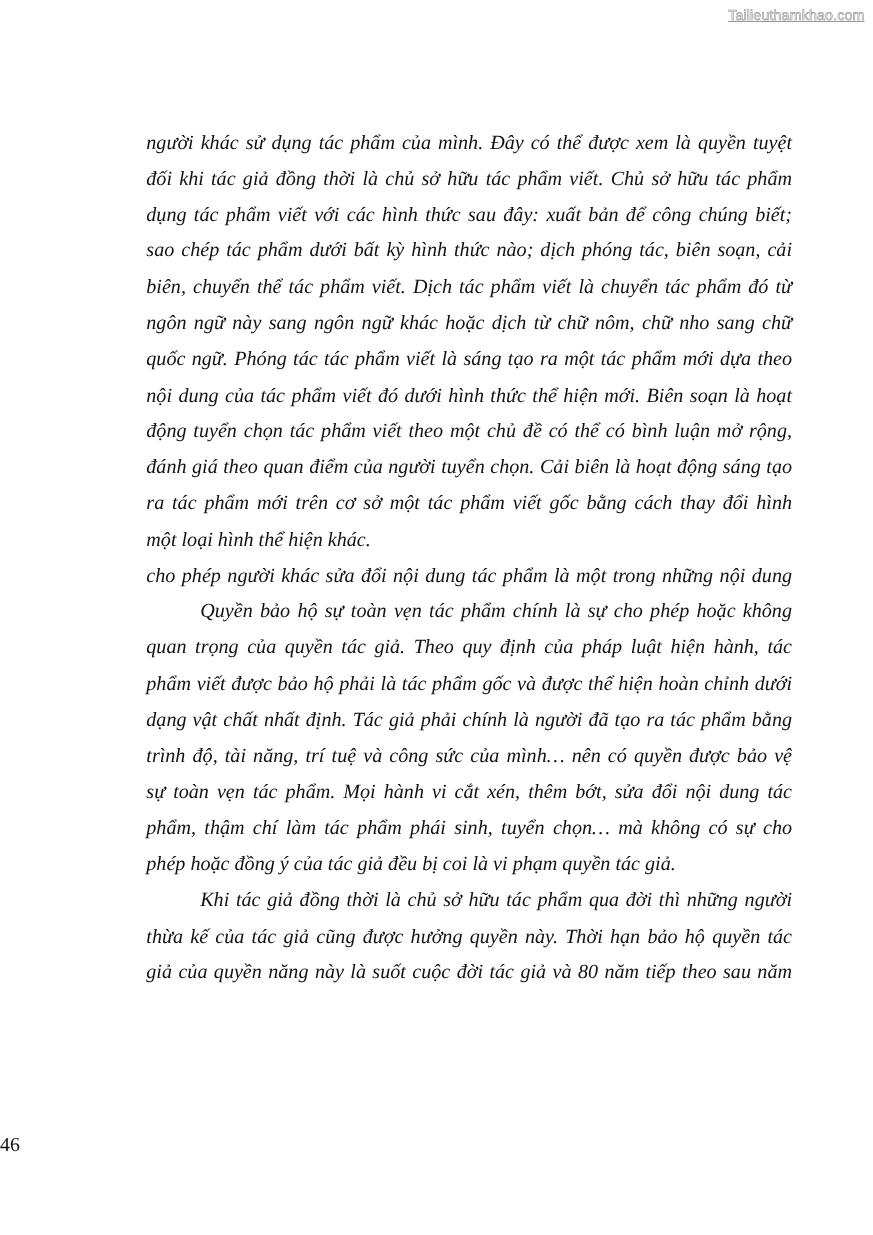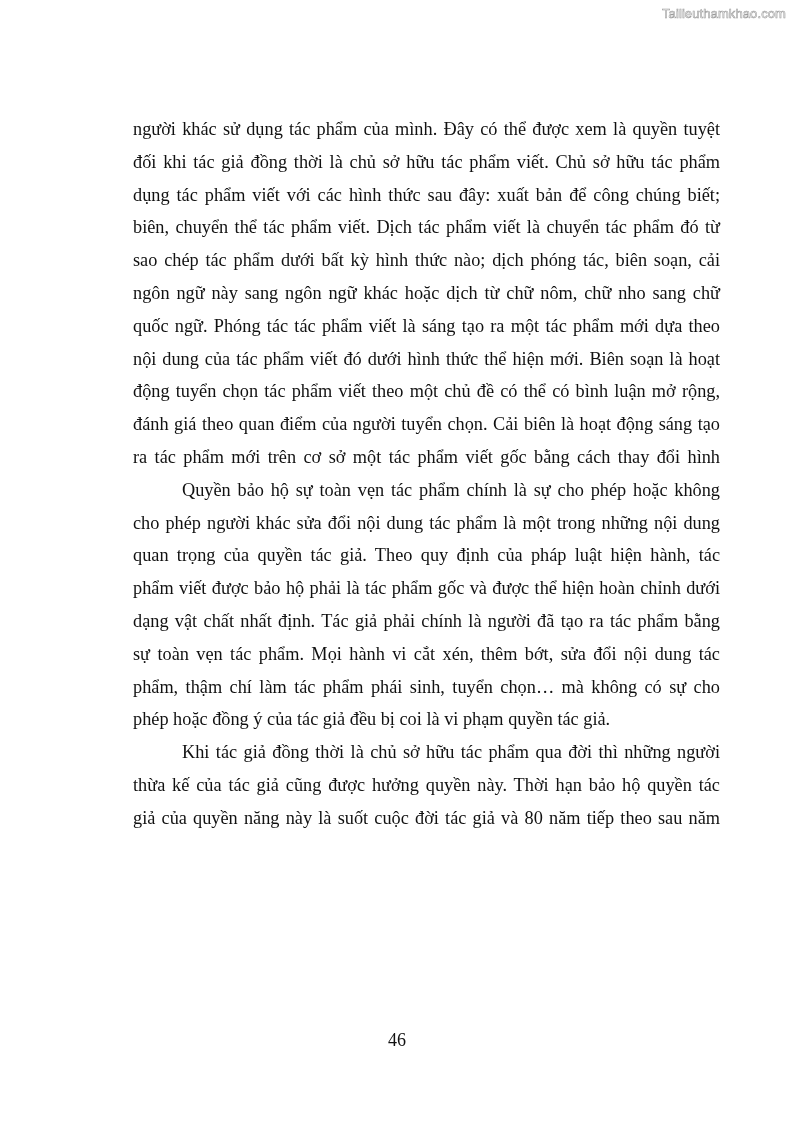--- a/index.html
+++ b/index.html
@@ -3,56 +3,59 @@
   <meta charset="utf-8">
   <style>
     html, body { margin: 0; padding: 0; background: #ffffff; }
     body { width: 794px; height: 1123px; position: relative; overflow: hidden; }
     .watermark {
       position: absolute; top: 6px; right: 8px;
       font-family: "Liberation Sans", sans-serif; font-size: 13px;
       color: #ffffff;
       -webkit-text-stroke: 0.6px #9a9a9a;
       letter-spacing: 0.1px;
+      text-decoration: underline;
     }
     .page-body {
       position: absolute; left: 133px; top: 113px; width: 587px;
       font-family: "Liberation Serif", serif; font-size: 18.3px; line-height: 32.8px;
       color: #111111;
     }
-    .line { display: block; white-space: nowrap; text-align: justify; text-align-last: justify; height: 32.8px; }
+    .line { display: block; white-space: nowrap; text-align: justify; text-align-last: justify; height: 32.8px; font-style: italic; }
     .line.last { text-align-last: left; }
     .line.indent { padding-left: 49px; }
     .page-number {
-      position: absolute; top: 1030px; left: 0; width: 794px; text-align: center;
+      position: absolute; top: 1030px; left: 0; width: 794px; 
       font-family: "Liberation Serif", serif; font-size: 18px; color: #111111;
     }
   </style>
 </head>
 <body>
 
 <div class="watermark">Tailieuthamkhao.com</div>
 
 <div class="page-body">
   <span class="line">người khác sử dụng tác phẩm của mình. Đây có thể được xem là quyền tuyệt</span>
   <span class="line">đối khi tác giả đồng thời là chủ sở hữu tác phẩm viết. Chủ sở hữu tác phẩm</span>
   <span class="line">dụng tác phẩm viết với các hình thức sau đây: xuất bản để công chúng biết;</span>
+  <span class="line">sao chép tác phẩm dưới bất kỳ hình thức nào; dịch phóng tác, biên soạn, cải</span>
   <span class="line">biên, chuyển thể tác phẩm viết. Dịch tác phẩm viết là chuyển tác phẩm đó từ</span>
-  <span class="line">sao chép tác phẩm dưới bất kỳ hình thức nào; dịch phóng tác, biên soạn, cải</span>
   <span class="line">ngôn ngữ này sang ngôn ngữ khác hoặc dịch từ chữ nôm, chữ nho sang chữ</span>
   <span class="line">quốc ngữ. Phóng tác tác phẩm viết là sáng tạo ra một tác phẩm mới dựa theo</span>
   <span class="line">nội dung của tác phẩm viết đó dưới hình thức thể hiện mới. Biên soạn là hoạt</span>
   <span class="line">động tuyển chọn tác phẩm viết theo một chủ đề có thể có bình luận mở rộng,</span>
   <span class="line">đánh giá theo quan điểm của người tuyển chọn. Cải biên là hoạt động sáng tạo</span>
   <span class="line">ra tác phẩm mới trên cơ sở một tác phẩm viết gốc bằng cách thay đổi hình</span>
+  <span class="line last">một loại hình thể hiện khác.</span>
+  <span class="line">cho phép người khác sửa đổi nội dung tác phẩm là một trong những nội dung</span>
   <span class="line indent">Quyền bảo hộ sự toàn vẹn tác phẩm chính là sự cho phép hoặc không</span>
-  <span class="line">cho phép người khác sửa đổi nội dung tác phẩm là một trong những nội dung</span>
   <span class="line">quan trọng của quyền tác giả. Theo quy định của pháp luật hiện hành, tác</span>
   <span class="line">phẩm viết được bảo hộ phải là tác phẩm gốc và được thể hiện hoàn chỉnh dưới</span>
   <span class="line">dạng vật chất nhất định. Tác giả phải chính là người đã tạo ra tác phẩm bằng</span>
+  <span class="line">trình độ, tài năng, trí tuệ và công sức của mình… nên có quyền được bảo vệ</span>
   <span class="line">sự toàn vẹn tác phẩm. Mọi hành vi cắt xén, thêm bớt, sửa đổi nội dung tác</span>
   <span class="line">phẩm, thậm chí làm tác phẩm phái sinh, tuyển chọn… mà không có sự cho</span>
   <span class="line last">phép hoặc đồng ý của tác giả đều bị coi là vi phạm quyền tác giả.</span>
   <span class="line indent">Khi tác giả đồng thời là chủ sở hữu tác phẩm qua đời thì những người</span>
   <span class="line">thừa kế của tác giả cũng được hưởng quyền này. Thời hạn bảo hộ quyền tác</span>
   <span class="line">giả của quyền năng này là suốt cuộc đời tác giả và 80 năm tiếp theo sau năm</span>
 </div>
 
 <div class="page-number">46</div>
 

